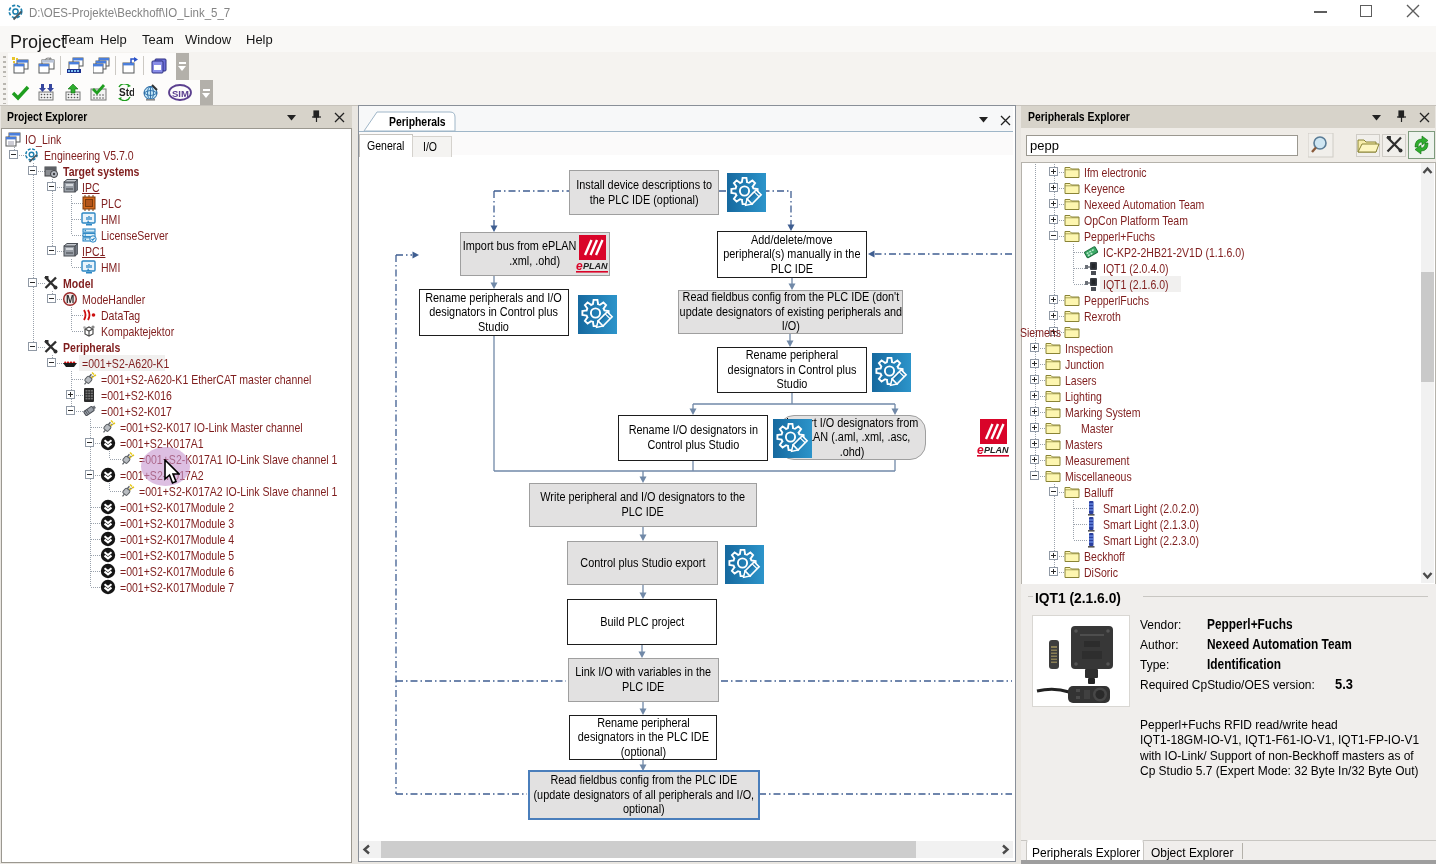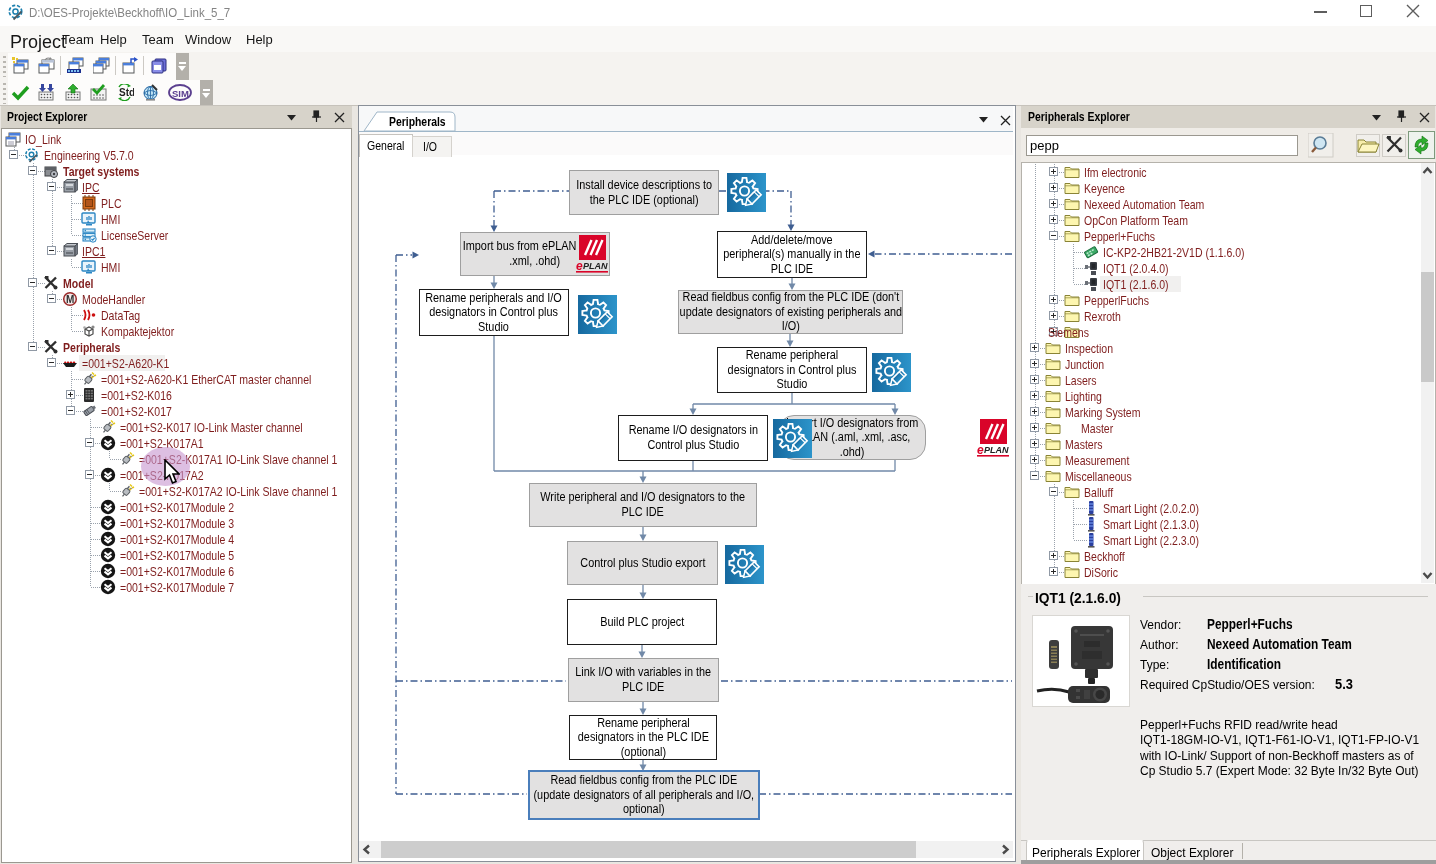--- a/index.html
+++ b/index.html
@@ -871,21 +871,21 @@
   </svg>
 <div class="trow" style="left:1084px;top:309px;"><span class="sx" style="">Rexroth</span></div>
 <div class="pm abs" style="left:1049px;top:327px;">
     <span class="h"></span>
     <span class="v"></span>
   </div>
 <svg class="abs" style="left:1064px;top:324px;z-index:2;" width="16" height="16" viewBox="0 0 16 16">
     <path d="M1,3.5 L6,3.5 L7.5,5 L15,5 L15,13.5 L1,13.5 Z" fill="#fdf6b0" stroke="#8a8436"></path>
     <path d="M1,5.8 L15,5.8" stroke="#8a8436" stroke-width="0.7"></path>
   </svg>
-<div class="trow" style="left:1048px;top:325px;text-decoration:underline;"><span class="sx" style="">Siemens</span></div>
+<div class="trow" style="left:1020px;top:325px;text-decoration:underline;"><span class="sx" style="">Siemens</span></div>
 <div class="pm abs" style="left:1030px;top:343px;">
     <span class="h"></span>
     <span class="v"></span>
   </div>
 <svg class="abs" style="left:1045px;top:340px;z-index:2;" width="16" height="16" viewBox="0 0 16 16">
     <path d="M1,3.5 L6,3.5 L7.5,5 L15,5 L15,13.5 L1,13.5 Z" fill="#fdf6b0" stroke="#8a8436"></path>
     <path d="M1,5.8 L15,5.8" stroke="#8a8436" stroke-width="0.7"></path>
   </svg>
 <div class="trow" style="left:1065px;top:341px;"><span class="sx" style="">Inspection</span></div>
 <div class="pm abs" style="left:1030px;top:359px;">

